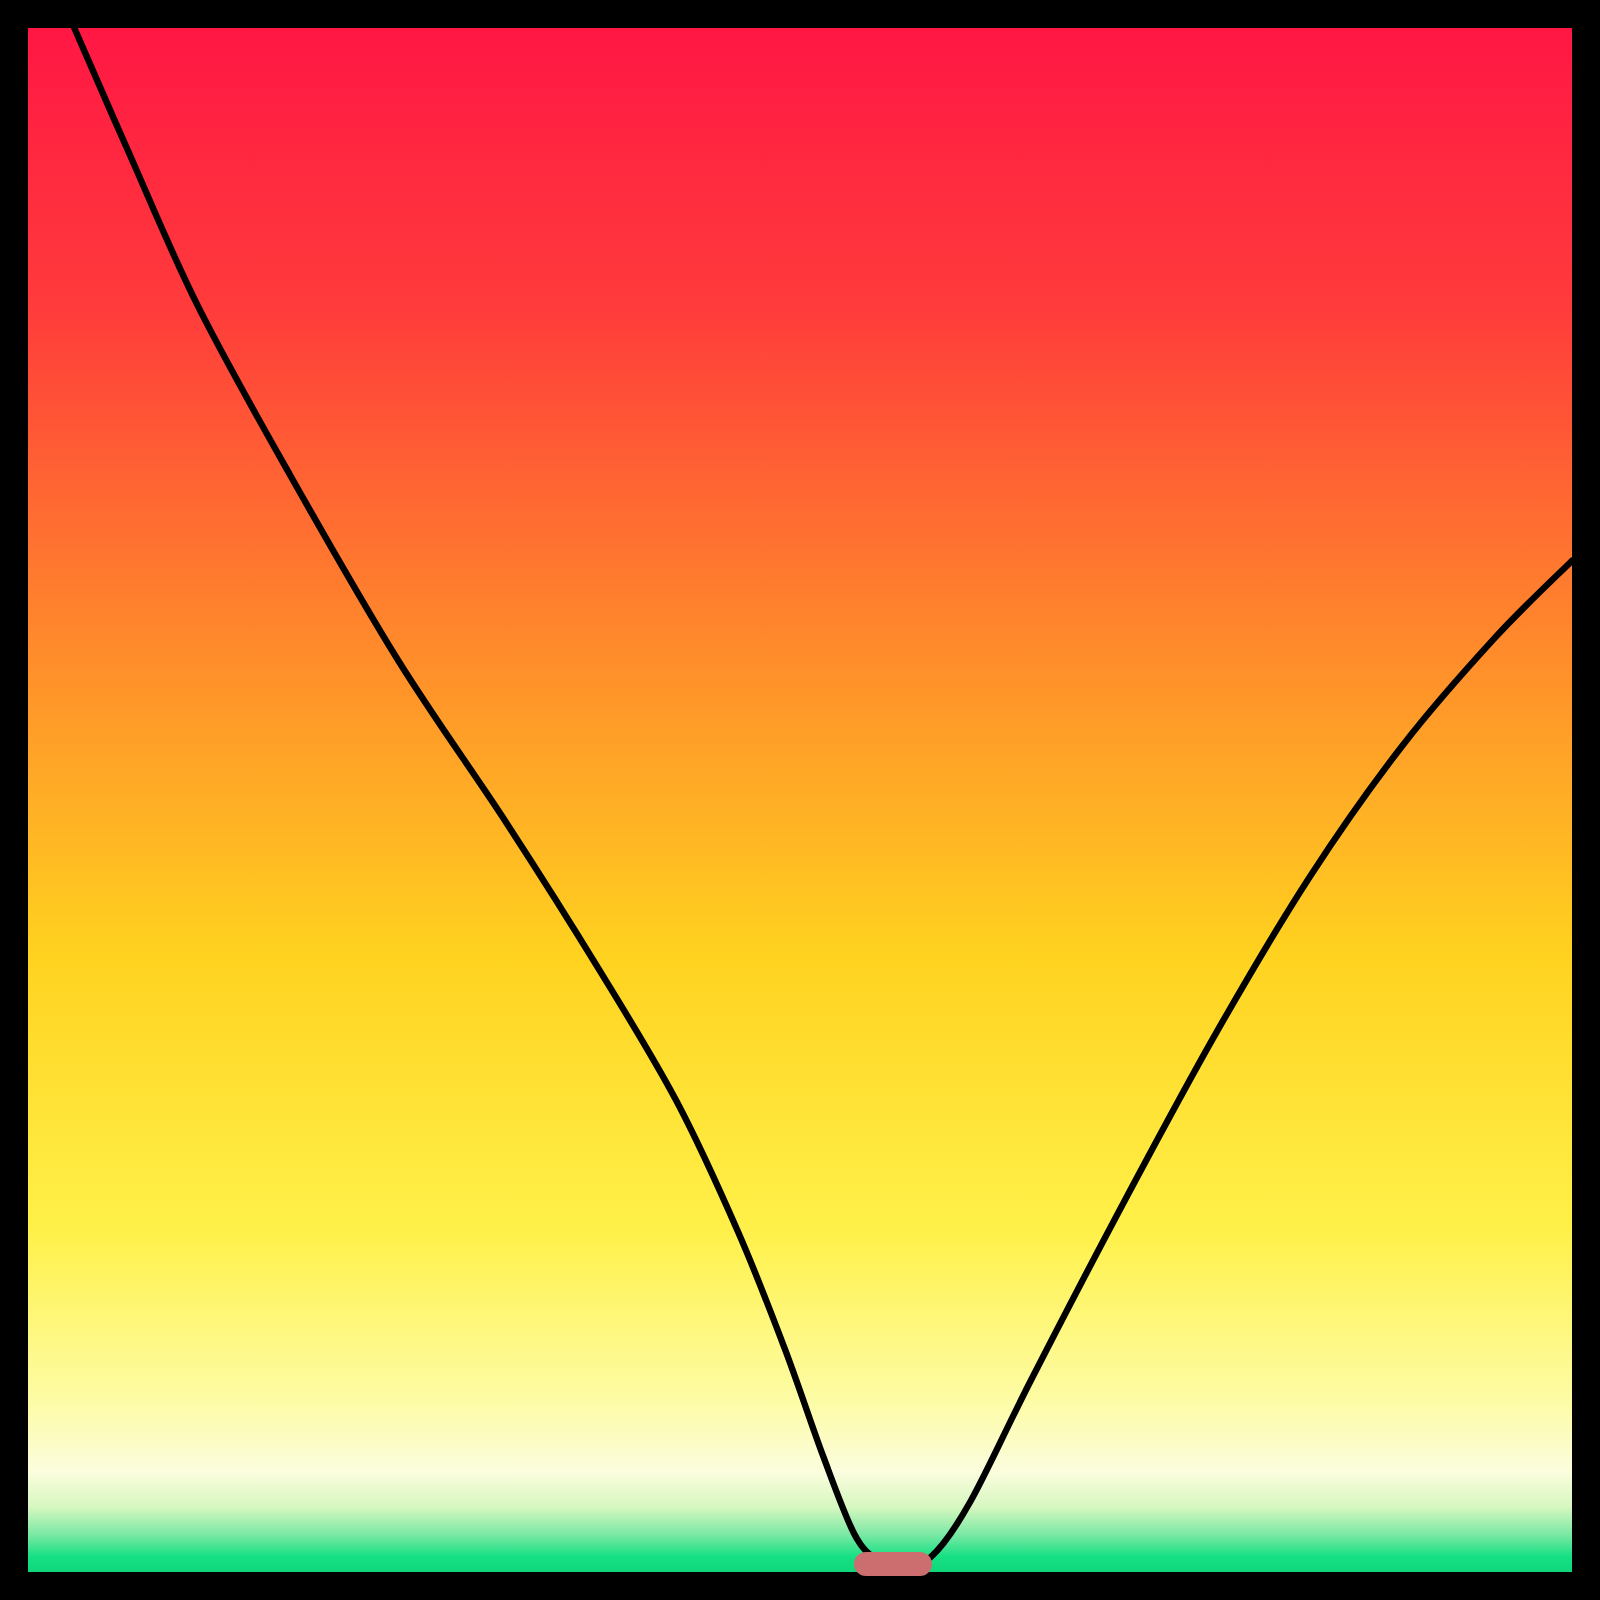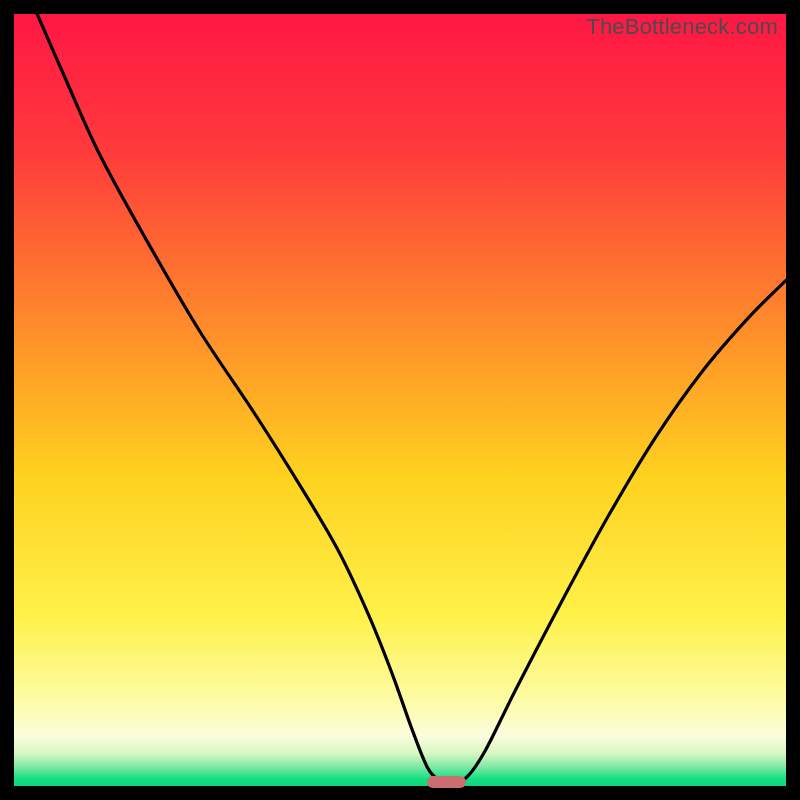--- a/index.html
+++ b/index.html
@@ -58,21 +58,20 @@
     border-radius: 6px;
     background: #cc6e70;
     z-index: 20;
   }
 </style>
 </head>
 <body>
 
 <div class="frame">
 
-  <div class="watermark">TheBottleneck.com</div>
 
   <div class="plot-area">
 
     <svg class="gradient" viewBox="0 0 772 772" preserveAspectRatio="none">
       <defs>
         <linearGradient id="bg-grad" x1="0" y1="0" x2="0" y2="1">
             <stop offset="0%" stop-color="#ff1744"></stop>
             <stop offset="18%" stop-color="#ff3b3b"></stop>
             <stop offset="40%" stop-color="#ff8a2b"></stop>
             <stop offset="60%" stop-color="#ffd21f"></stop>

